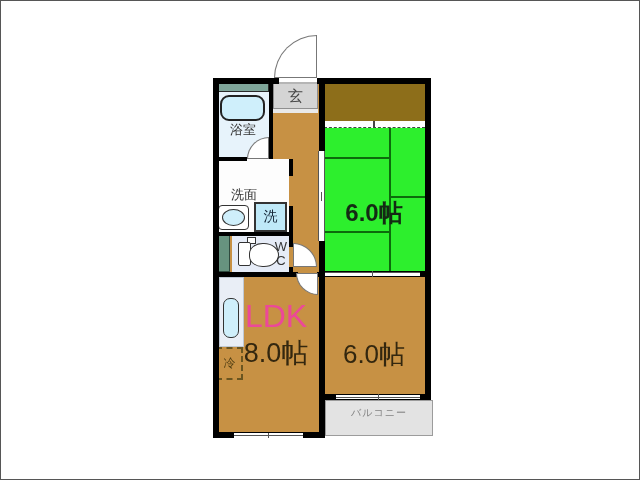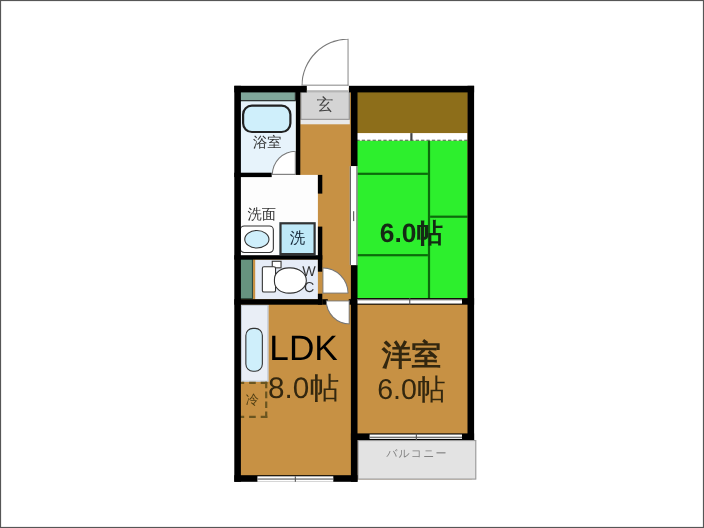--- a/index.html
+++ b/index.html
@@ -115,24 +115,23 @@
   <div class="abs winline" style="left:320px;top:191px;width:1px;height:9px;"></div>
 
   <div class="abs doorarc" style="left:273px;top:34px;width:43px;height:43px;border-radius:100% 0 0 0;"></div>
   <div class="abs doorarc" style="left:246px;top:136px;width:22px;height:22px;border-radius:100% 0 0 0;"></div>
   <div class="abs doorarc" style="left:292px;top:242px;width:24px;height:24px;border-radius:0 100% 0 0;"></div>
   <div class="abs doorarc" style="left:295px;top:272px;width:22px;height:22px;border-radius:0 0 0 100%;"></div>
 
   <div class="lbl" style="left:272px;top:87px;width:45px;font-size:15px;color:#444;">玄</div>
   <div class="lbl" style="left:322px;top:199px;width:102px;font-size:24px;font-weight:bold;color:#142a14;">6.0帖</div>
   <div class="lbl" style="left:216px;top:122px;width:52px;font-size:13px;color:#333;">浴室</div>
-  <div class="lbl" style="left:218px;top:187px;width:38px;font-size:13px;text-align:center;color:#333;">洗面</div>
+  <div class="lbl" style="left:218px;top:187px;width:38px;font-size:13px;text-align:right;color:#333;">洗面</div>
   <div class="lbl" style="left:253px;top:208px;width:33px;font-size:14px;color:#123;">洗</div>
   <div class="lbl" style="left:272px;top:239px;width:16px;font-size:13px;color:#333;">W</div>
   <div class="lbl" style="left:272px;top:253px;width:16px;font-size:13px;color:#333;">C</div>
   <div class="lbl" style="left:215px;top:356px;width:27px;font-size:12px;color:#4d3c12;">冷</div>
-  <div class="lbl" style="left:229px;top:299px;width:92px;font-size:32px;color:#000000;">LDK</div>
+  <div class="lbl" style="left:229px;top:299px;width:92px;font-size:32px;color:#ec4899;">LDK</div>
   <div class="lbl" style="left:229px;top:338px;width:92px;font-size:27px;color:#33270f;">8.0帖</div>
-  <div class="lbl" style="left:322px;top:308px;width:102px;font-size:27px;font-weight:bold;color:#33270f;">洋室</div>
   <div class="lbl" style="left:322px;top:340px;width:102px;font-size:26px;color:#33270f;">6.0帖</div>
   <div class="lbl" style="left:324px;top:407px;width:108px;font-size:10px;color:#828282;letter-spacing:1px;">バルコニー</div>
 
 </div>
 
 </body></html>

